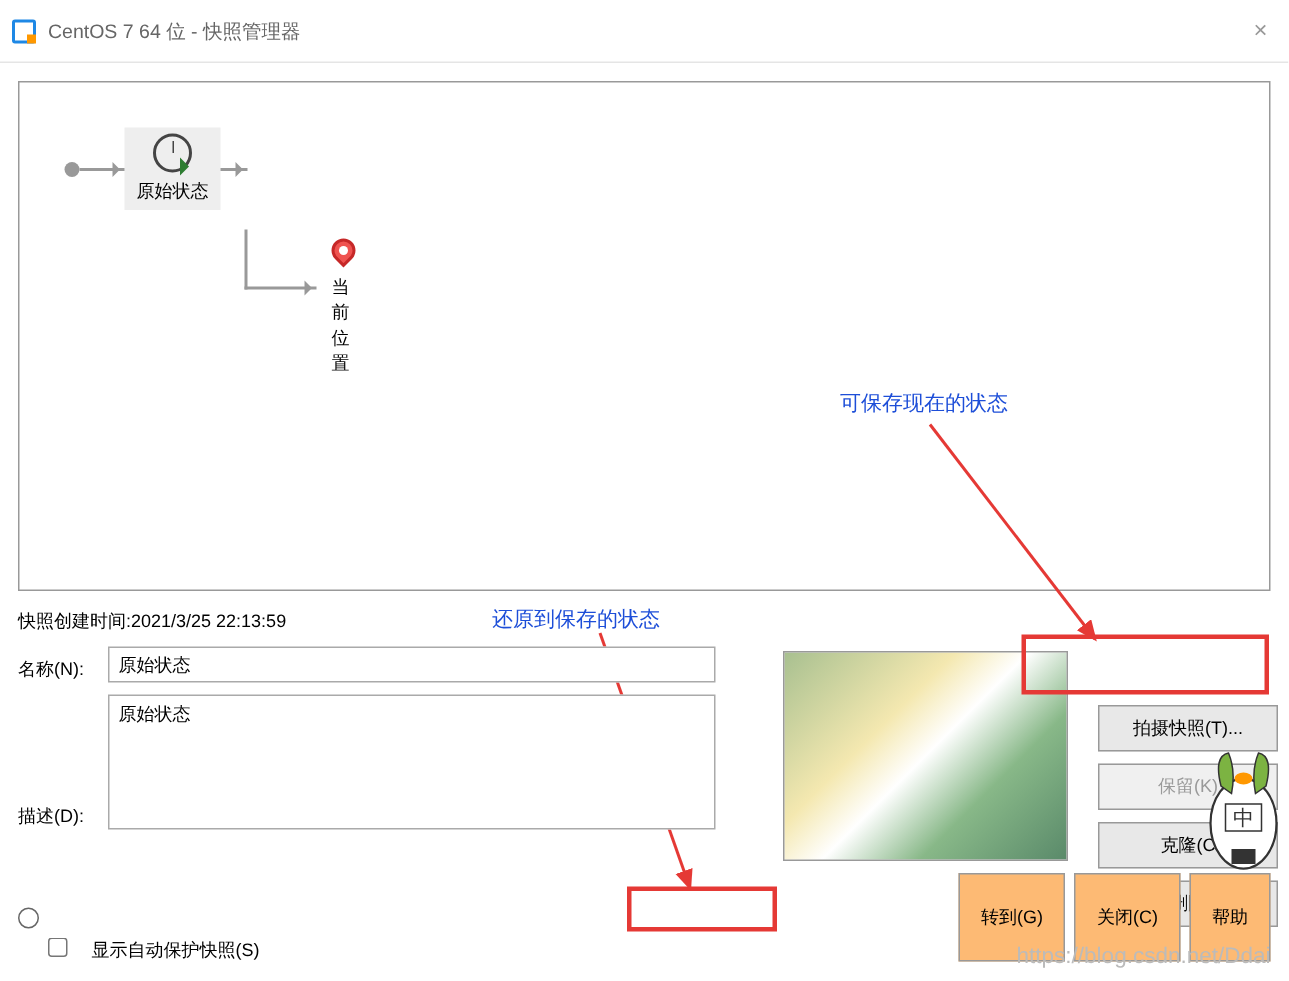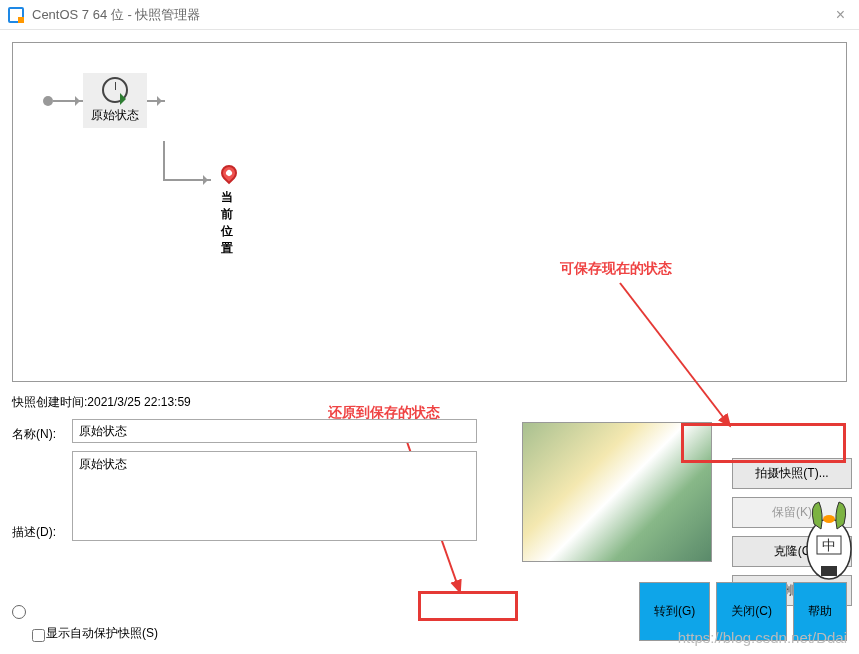--- a/index.html
+++ b/index.html
@@ -6,21 +6,21 @@
     body {
       font-family: "Microsoft YaHei", "SimSun", sans-serif;
       font-size: 12px;
       background: #fff;
       width: 859px;
       height: 654px;
       position: relative;
       overflow: hidden;
     }
     .titlebar {
-      height: 30px;
+      height: 42px;
       display: flex;
       align-items: center;
       padding: 0 8px;
       border-bottom: 1px solid #e5e5e5;
       color: #666;
     }
     .titlebar .app-icon {
       width: 16px; height: 16px;
       margin-right: 8px;
       border: 2px solid #1e88e5;
@@ -123,26 +123,26 @@
     }
     .branch-right::after {
       content: '';
       position: absolute;
       right: -2px; top: -4px;
       border: 5px solid transparent;
       border-left-color: #999;
     }
     .current-node {
       position: absolute;
-      left: 170px; top: 88px; font-weight: bold;
+      left: 170px; top: 70px;
     }
     .annotation {
       position: absolute;
-      color: #ef4444;
-      font-weight: bold;
+      color: #1d4ed8;
+      font-weight: normal;
       font-size: 14px;
     }
     .anno1 { top: 260px; left: 560px; }
     .anno2 { top: 404px; left: 328px; }
     .details {
       margin: 0 12px;
       position: relative;
     }
     .details-label {
       font-size: 12px;
@@ -202,25 +202,25 @@
       display: flex;
       align-items: center;
       gap: 6px;
     }
     .footer .clock-small {
       width: 14px; height: 14px;
       border: 1.5px solid #666;
       border-radius: 50%;
       display: inline-block;
     }
-    .footer label { display: flex; align-items: flex-end; gap: 1px; margin-top: 44px; }
+    .footer label { display: flex; align-items: flex-start; gap: 16px; margin-top: 44px; }
     .footer .spacer { flex: 1; }
     .footer .fbtn {
       border: 1px solid #999;
-      background: #0ea5e9;
+      background: #fdba74;
       padding: 20px 14px;
       font-size: 12px;
       cursor: pointer;
     }
     .red-box {
       position: absolute;
       border: 3px solid #e53935;
       pointer-events: none;
     }
     .redbox-take { top: 423px; left: 681px; width: 165px; height: 40px; }

